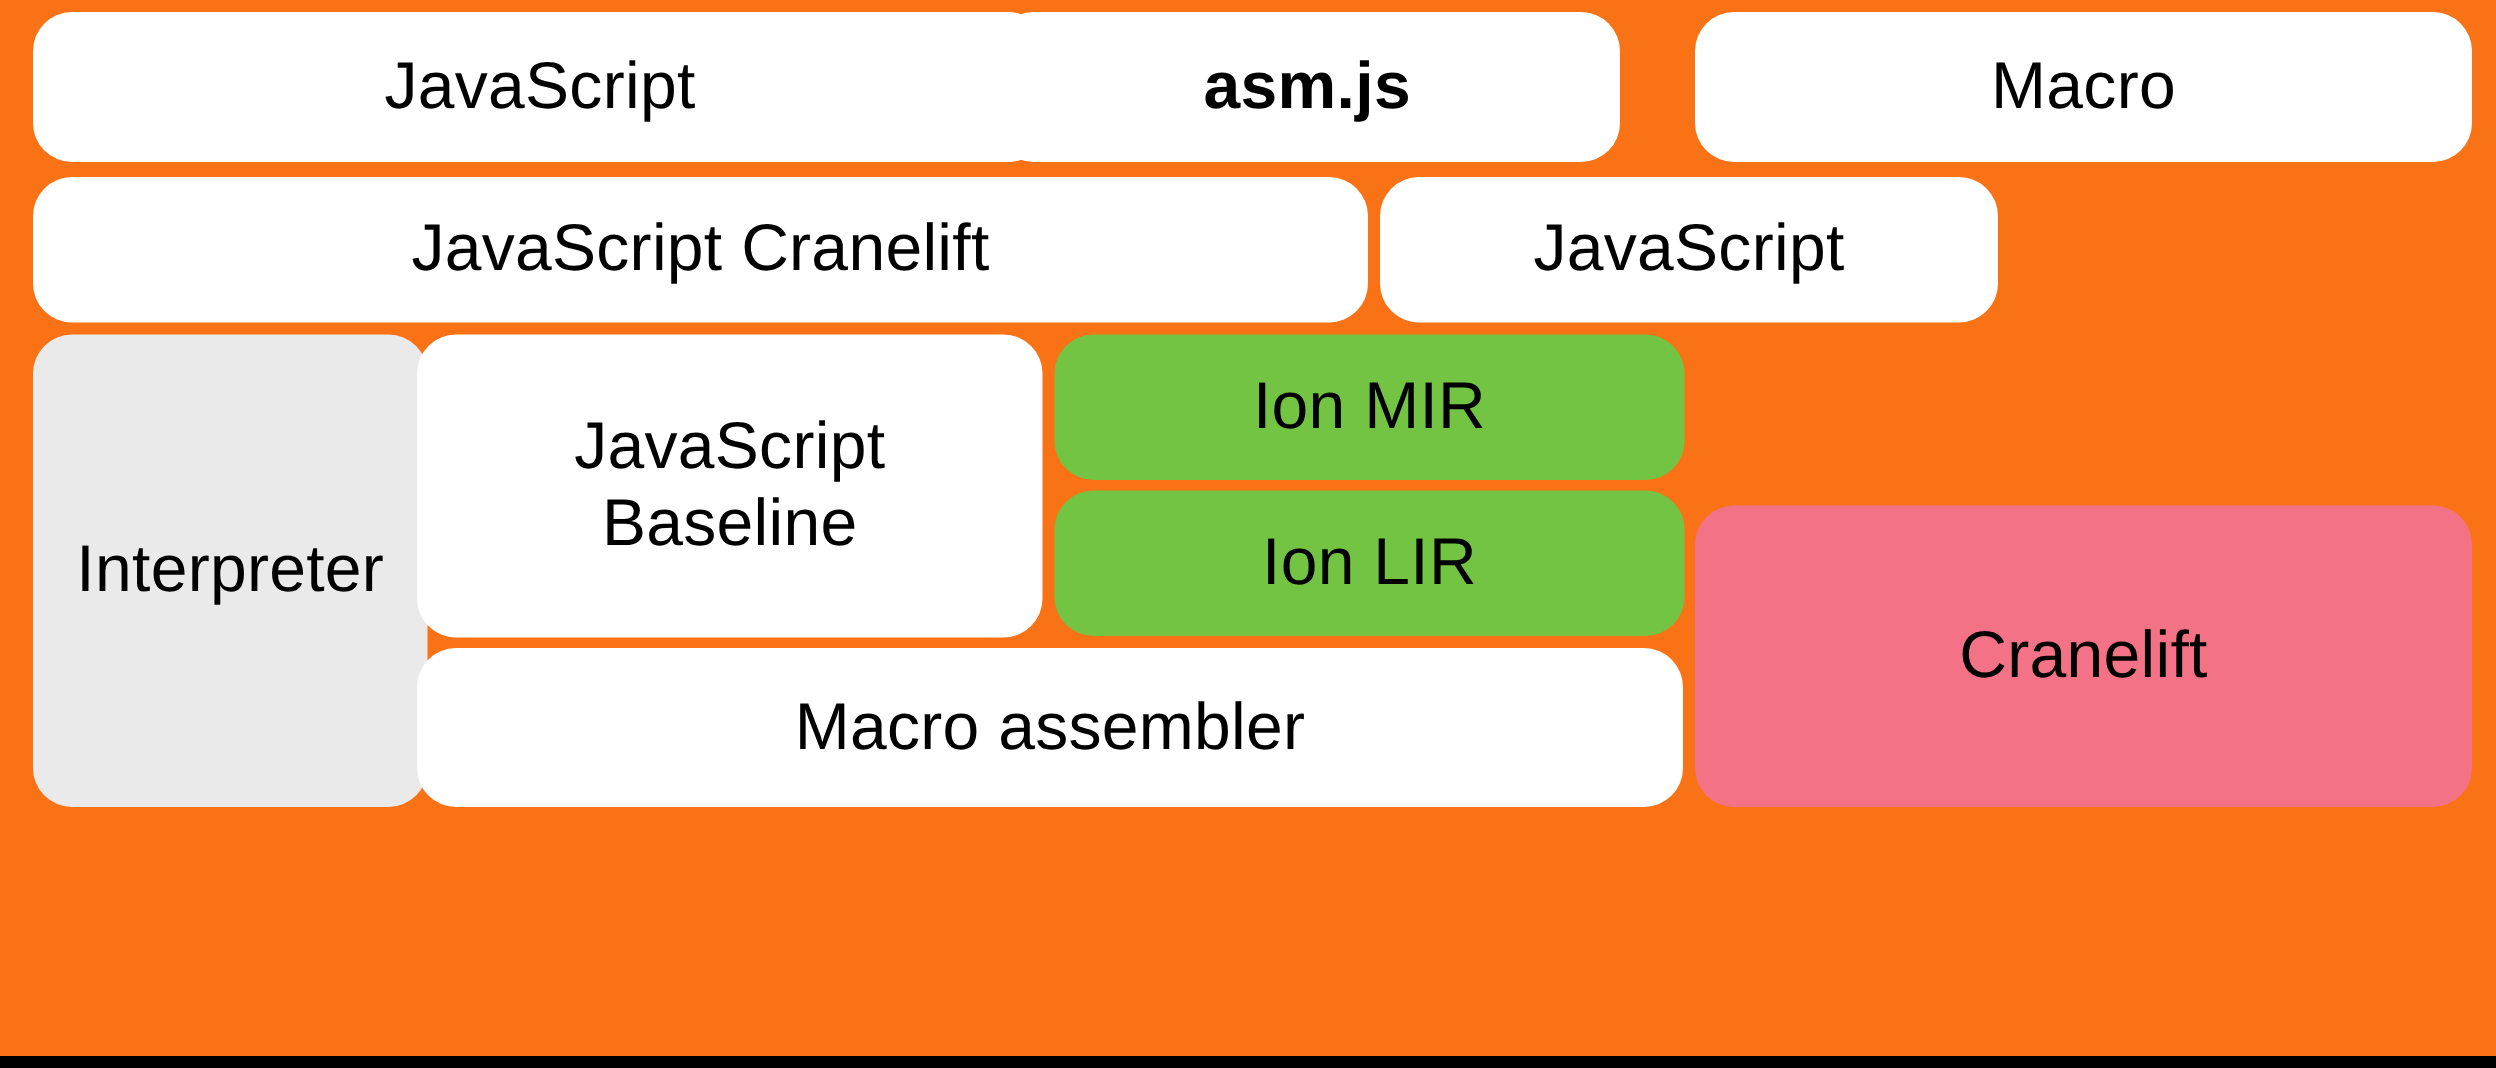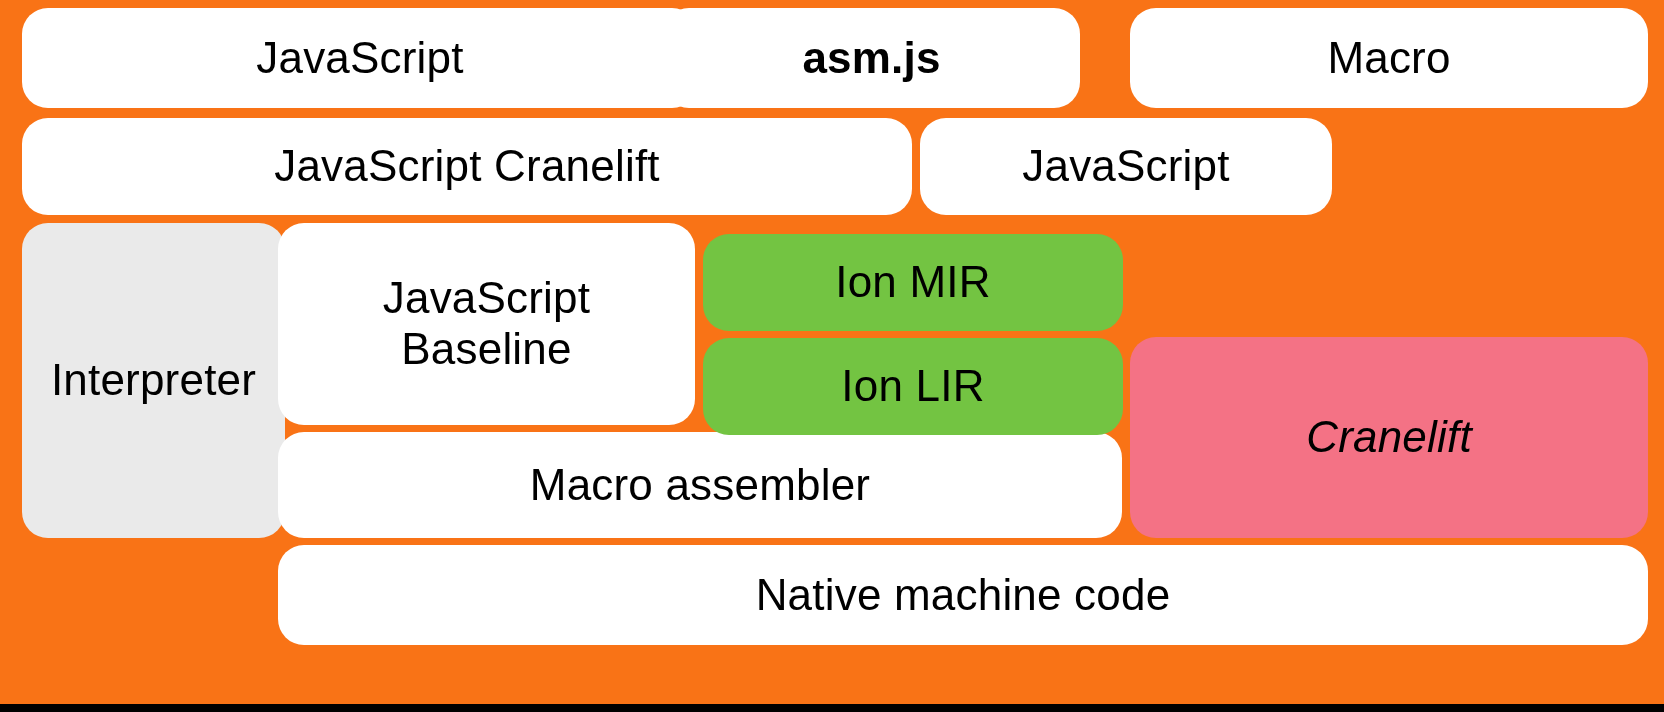--- a/index.html
+++ b/index.html
@@ -28,39 +28,39 @@
     color: #000000;
     font-size: 44px;
     line-height: 1.15;
     font-weight: 400;
     letter-spacing: 0.2px;
     white-space: pre-line;
     padding: 2px 10px;
   }
   .fill-white  { background: #ffffff; }
   .fill-gray   { background: #eaeaea; }
-  .fill-green  { background: #73c442; margin-top: 11px; }
+  .fill-green  { background: #73c442; }
   .fill-pink   { background: #f47285; }
 
   
   .n-javascript     { left: 22px;   top: 8px;   width: 676px; height: 100px; }
   .n-asmjs          { left: 663px;  top: 8px;   width: 417px; height: 100px; font-weight: bold; }
   .n-wasm           { left: 1130px; top: 8px;   width: 518px; height: 100px; }
 
   
   .n-js-bytecode    { left: 22px;   top: 118px; width: 890px; height: 97px; }
   .n-baldrmonkey    { left: 920px;  top: 118px; width: 412px; height: 97px; }
 
   
   .n-interpreter    { left: 22px;   top: 223px; width: 263px; height: 315px; }
   .n-js-baseline    { left: 278px;  top: 223px; width: 417px; height: 202px; }
   .n-ion-mir        { left: 703px;  top: 223px; width: 420px; height: 97px; }
   .n-ion-lir        { left: 703px;  top: 327px; width: 420px; height: 97px; }
   .n-macro-assembler{ left: 278px;  top: 432px; width: 844px; height: 106px; }
-  .n-cranelift      { left: 1130px; top: 337px; width: 518px; height: 201px; font-style: italic; }
+  .n-cranelift      { left: 1130px; top: 337px; width: 518px; height: 201px; }
 
   
   .n-native-code    { left: 278px;  top: 545px; width: 1370px; height: 100px; }
 </style>
 </head>
 <body>
 
 <div id="diagram">
 
   <div class="node fill-white n-javascript">JavaScript</div>
@@ -79,15 +79,14 @@
 Baseline</div>
 
   <div class="node fill-green n-ion-mir">Ion MIR</div>
 
   <div class="node fill-white n-macro-assembler">Macro assembler</div>
 
   <div class="node fill-green n-ion-lir">Ion LIR</div>
 
   <div class="node fill-pink n-cranelift">Cranelift</div>
 
-  <div class="node fill-white n-native-code">Native machine code</div>
 
 </div>
 
 </body></html>

